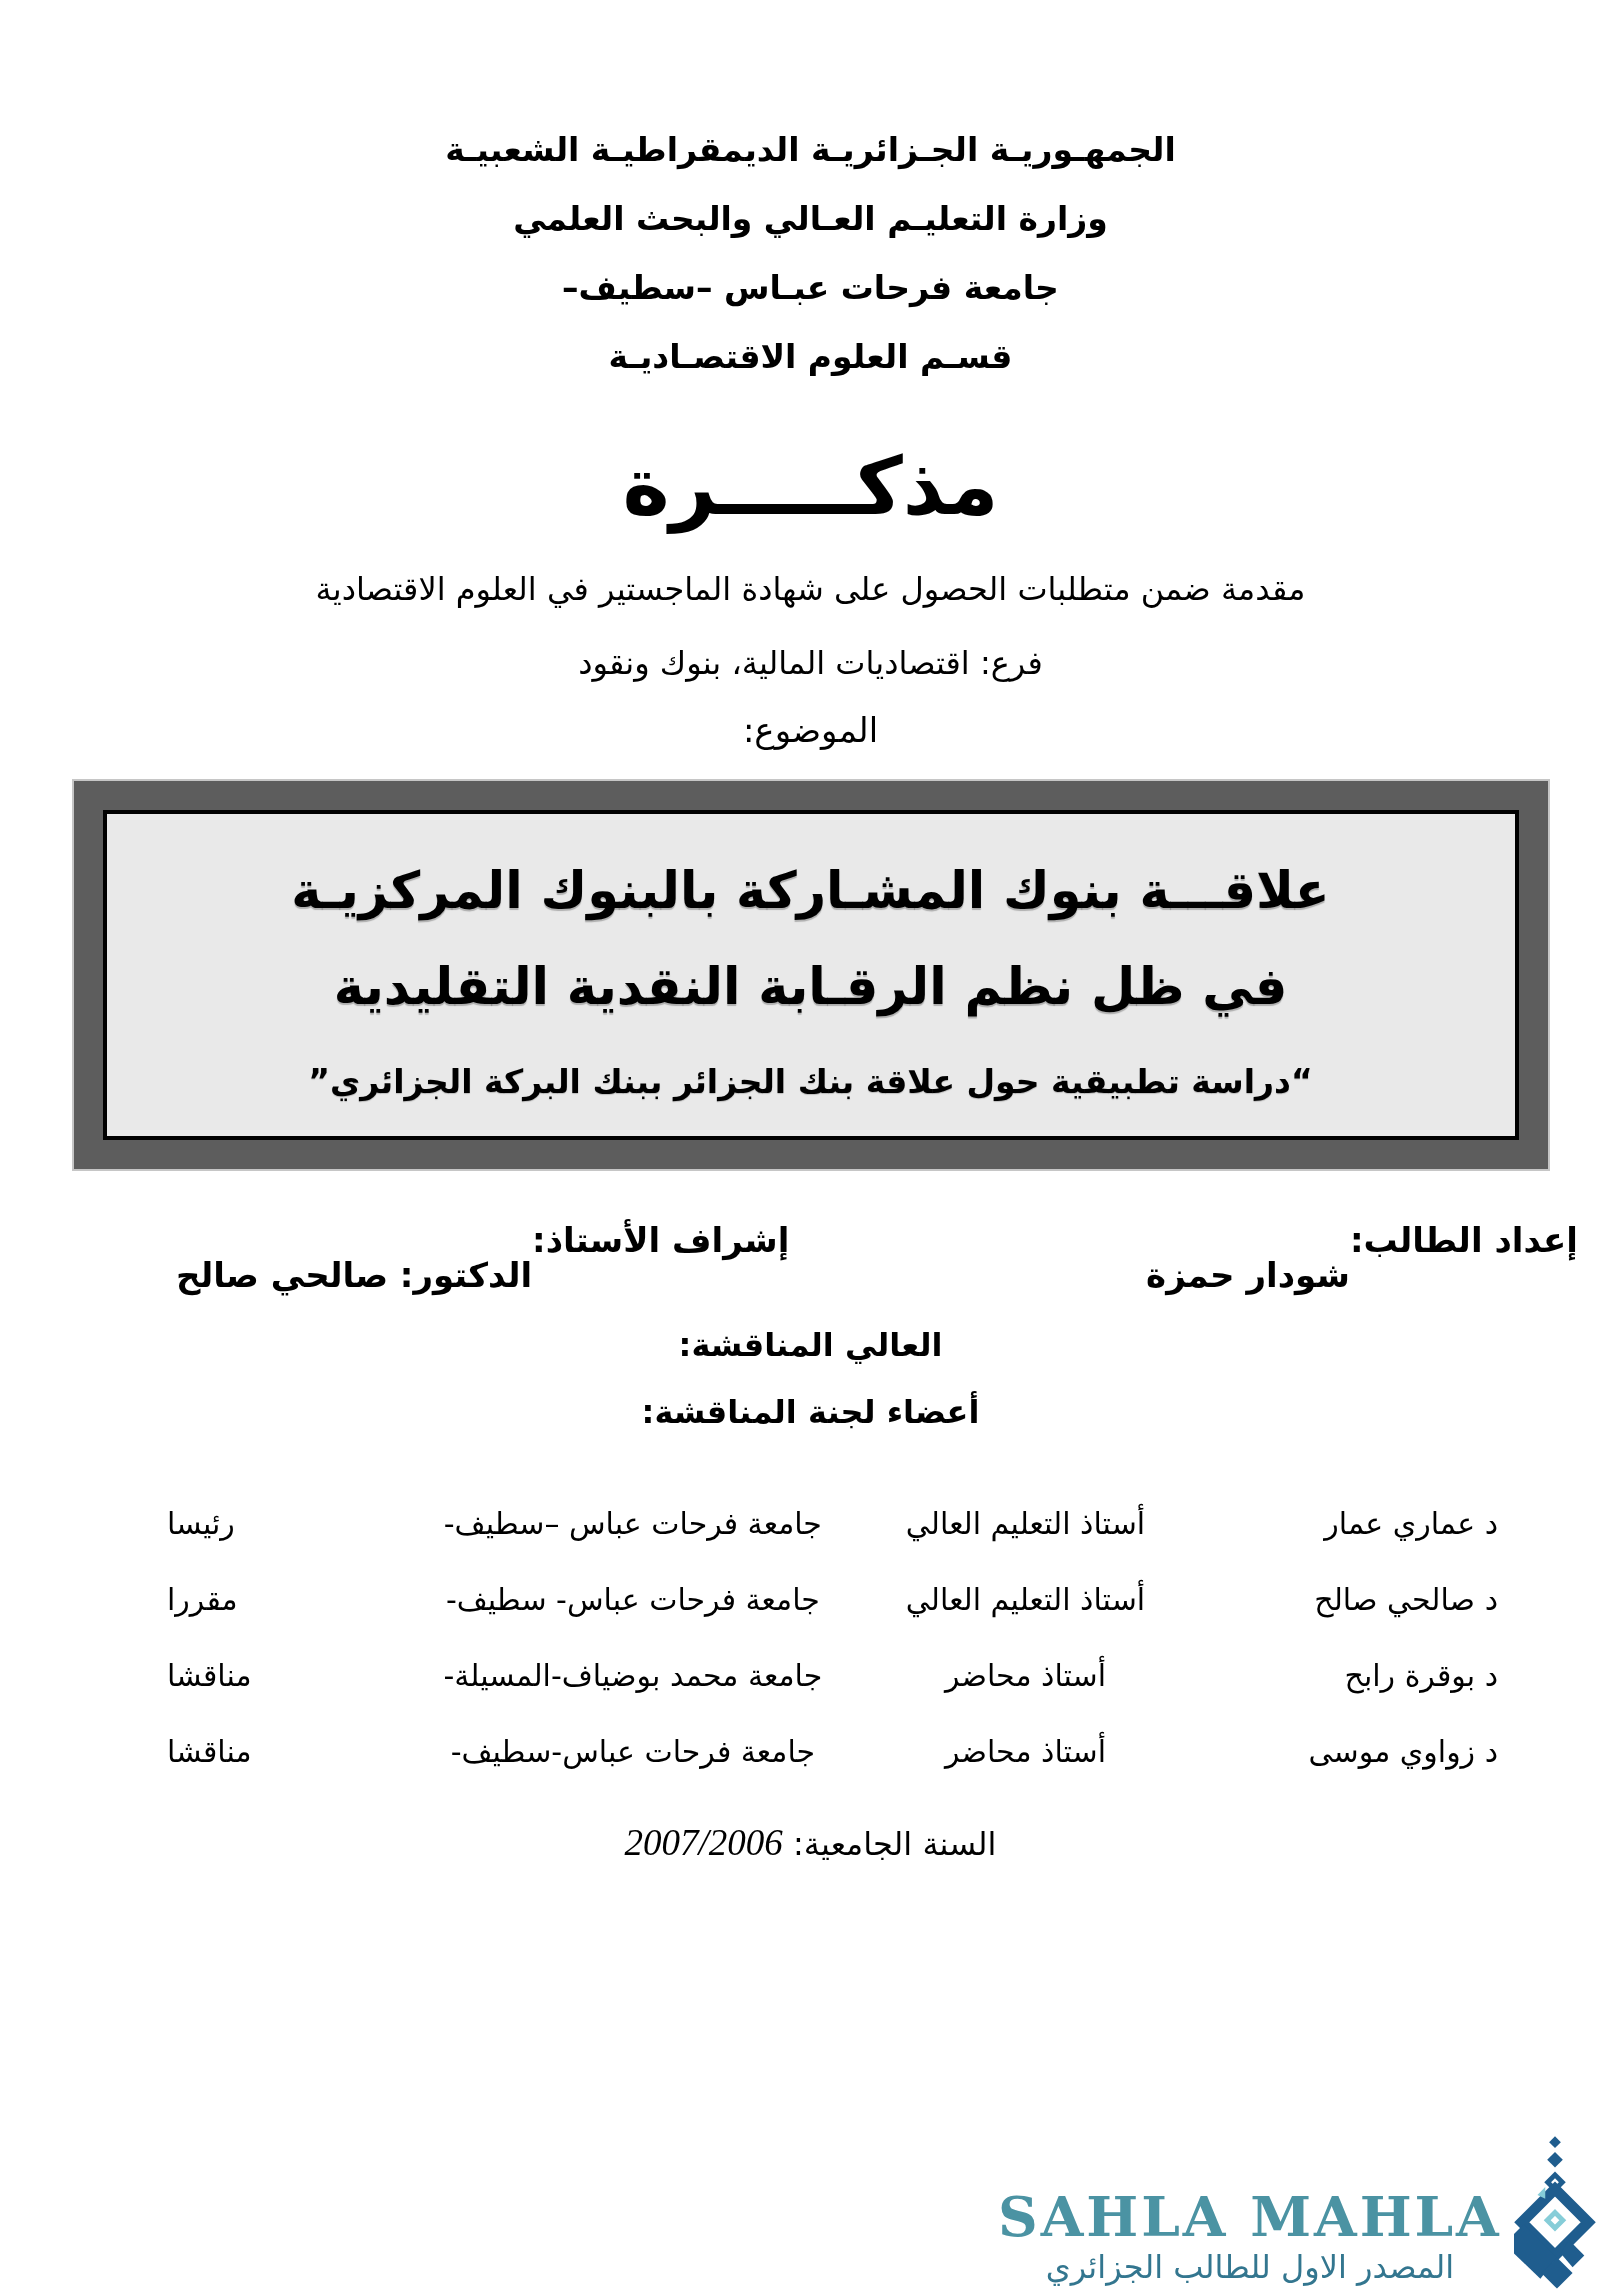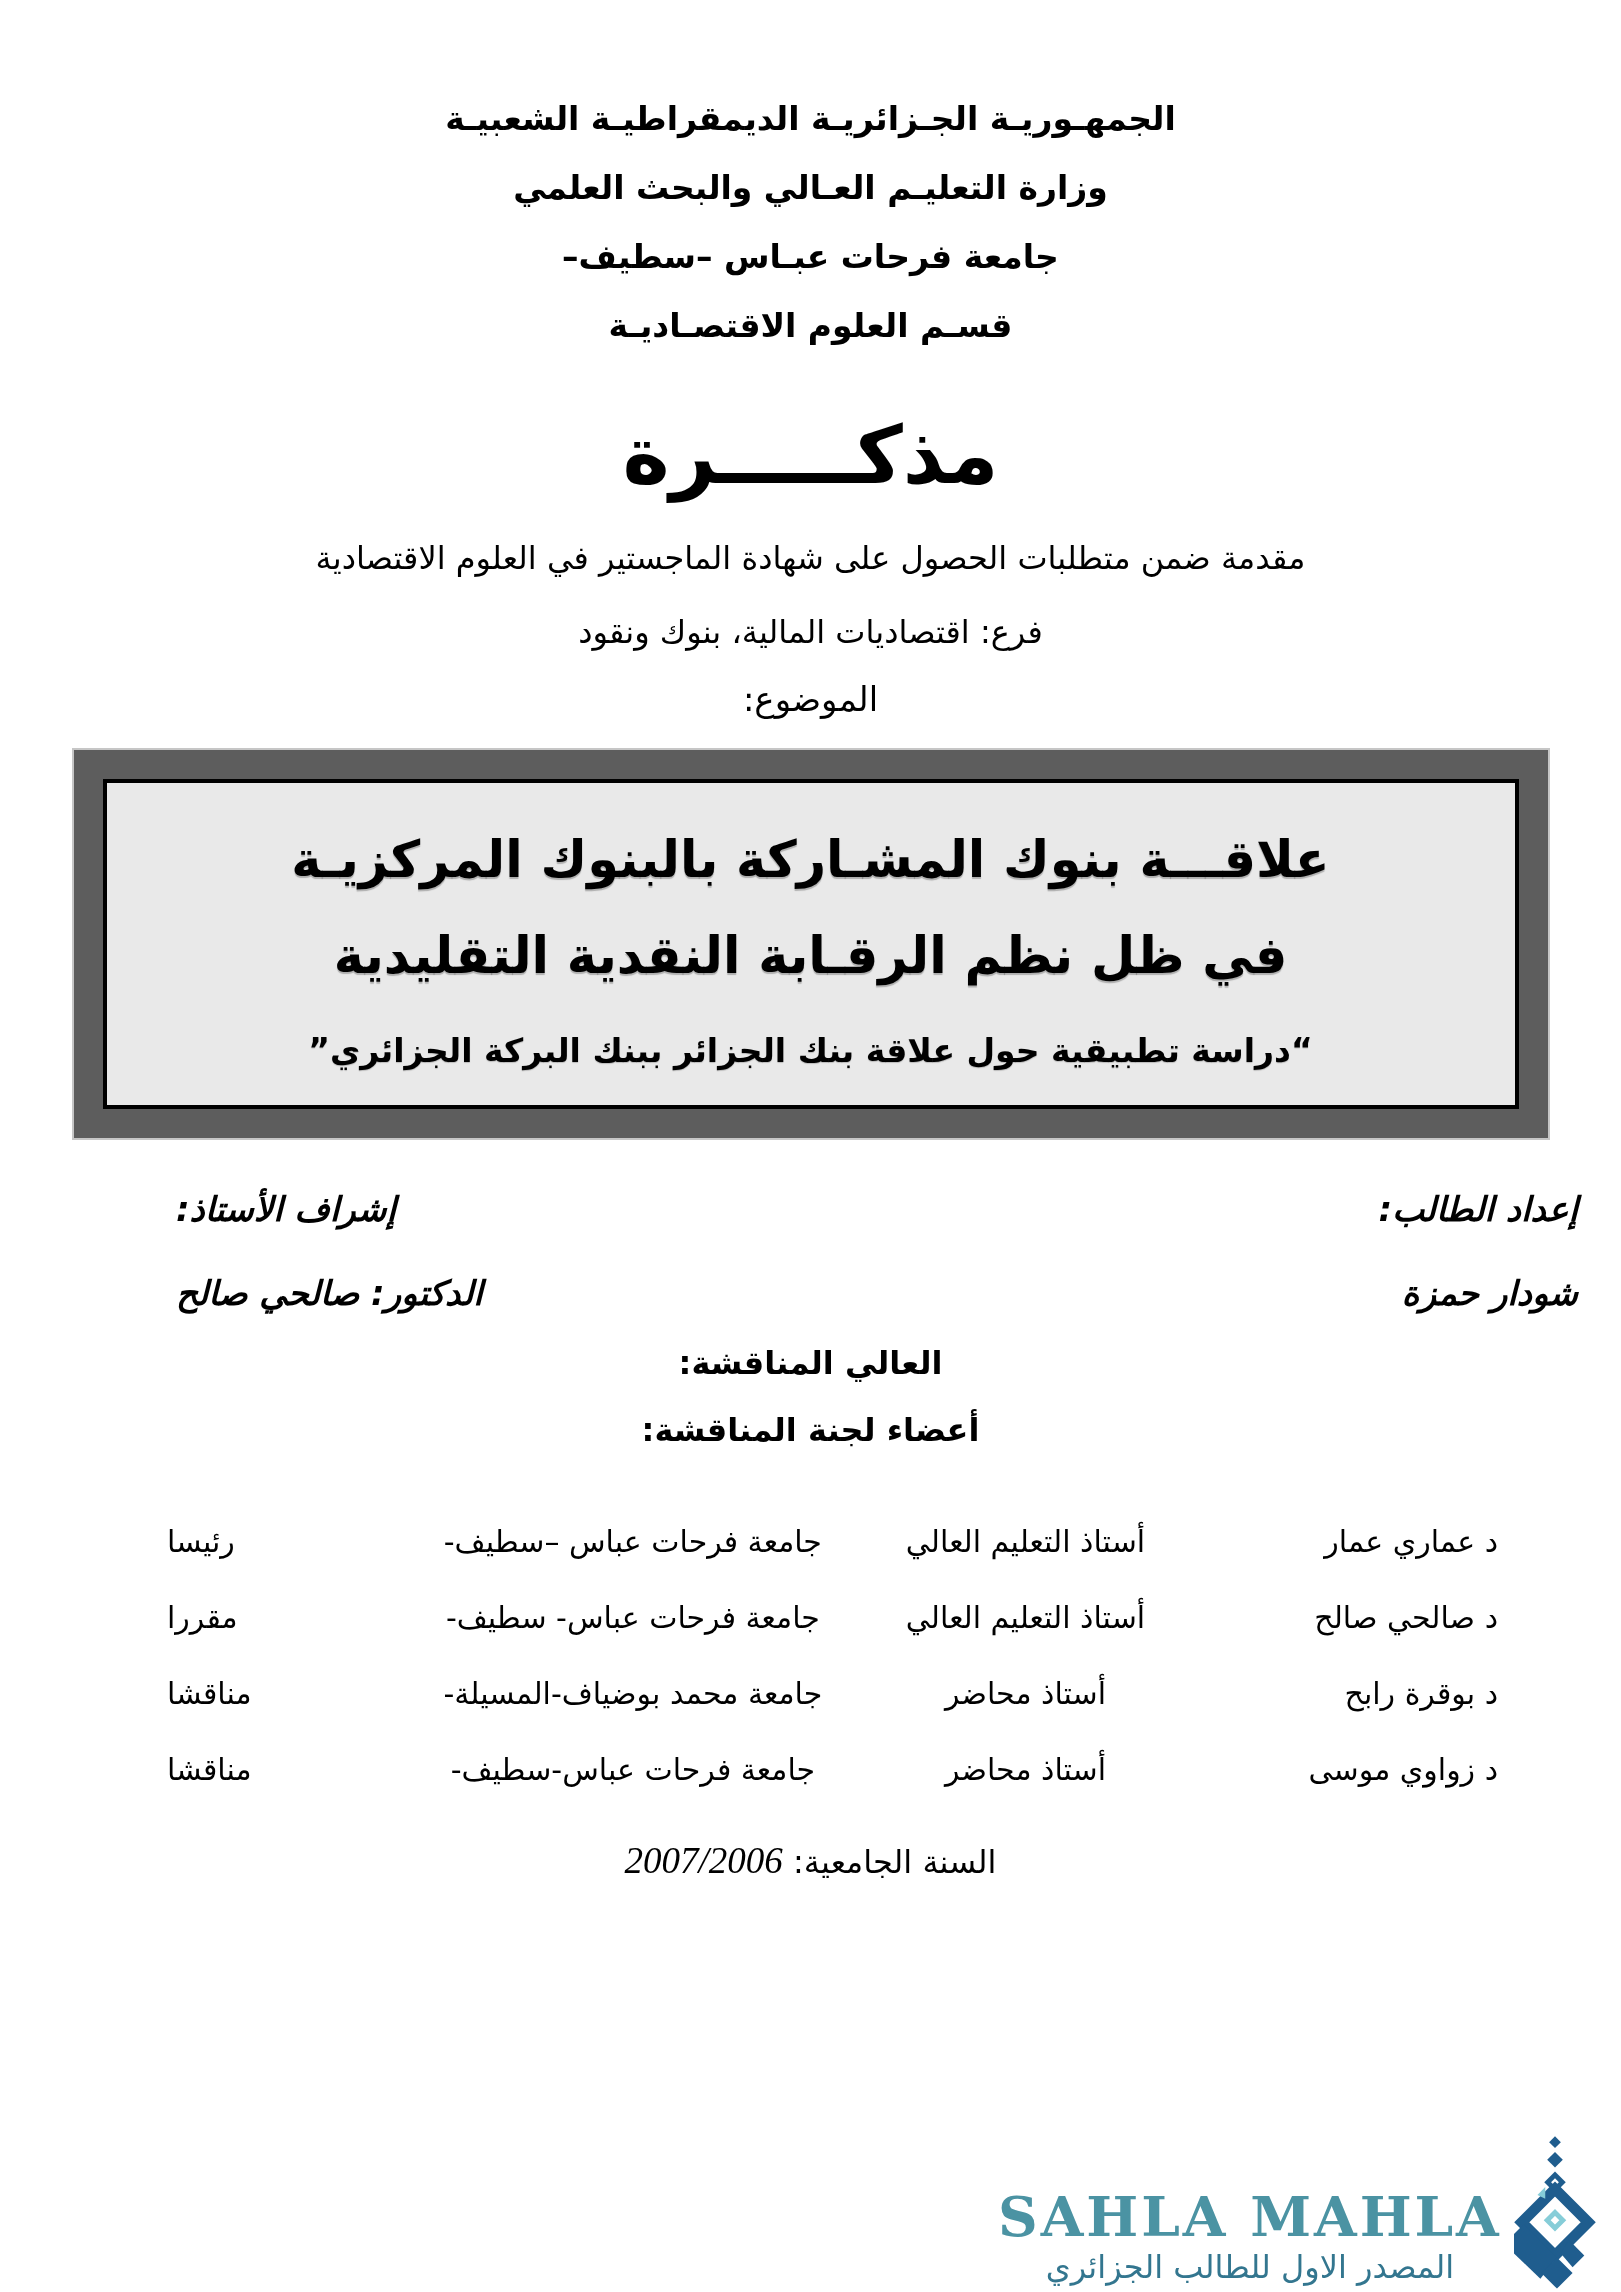--- a/index.html
+++ b/index.html
@@ -7,21 +7,21 @@
     position:relative;
     width:1621px;height:2293px;
     background:#ffffff;
     overflow:hidden;
     direction:rtl;
     font-family:"DejaVu Sans", sans-serif;
     color:#000;
   }
   .center{text-align:center;}
   
-  .header-block{padding-top:84px;}
+  .header-block{padding-top:115px;}
   .header-line{
     font-size:33px;font-weight:bold;line-height:69px;
     letter-spacing:0px;
   }
   
   .memo-title{
     margin-top:41px;
     font-size:80px;font-weight:bold;line-height:110px;
   }
   .memo-subtitle{margin-top:23.5px;font-size:32px;line-height:47px;}
@@ -52,21 +52,21 @@
     margin-top:21.6px;
     font-size:33px;font-weight:bold;line-height:49px;
     text-shadow:0 1px 1px rgba(0,0,0,0.2);
   }
   
   .names-row{
     display:flex;justify-content:space-between;
     padding:0 43px 0 176px;
     margin-top:45px;
   }
-  .names-col{display:flex;flex-direction:column;font-style:italic;}
+  .names-col{display:flex;flex-direction:row;}
   .names-col .label{font-size:34px;font-weight:bold;line-height:49px;}
   .names-col .person{font-size:34px;font-weight:bold;line-height:49px;margin-top:35px;}
   .col-student{text-align:right;}
   .col-supervisor{text-align:left;direction:rtl;}
   
   .defense-date{margin-top:23.5px;font-size:32px;font-weight:bold;line-height:45px;}
   .committee-label{margin-top:21.6px;font-size:32px;font-weight:bold;line-height:45px;}
   .committee-table{
     margin:51px 123px 0 167px;
   }

